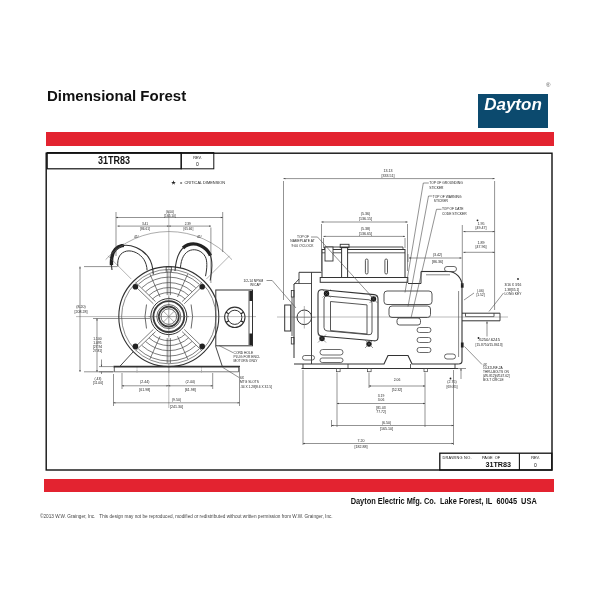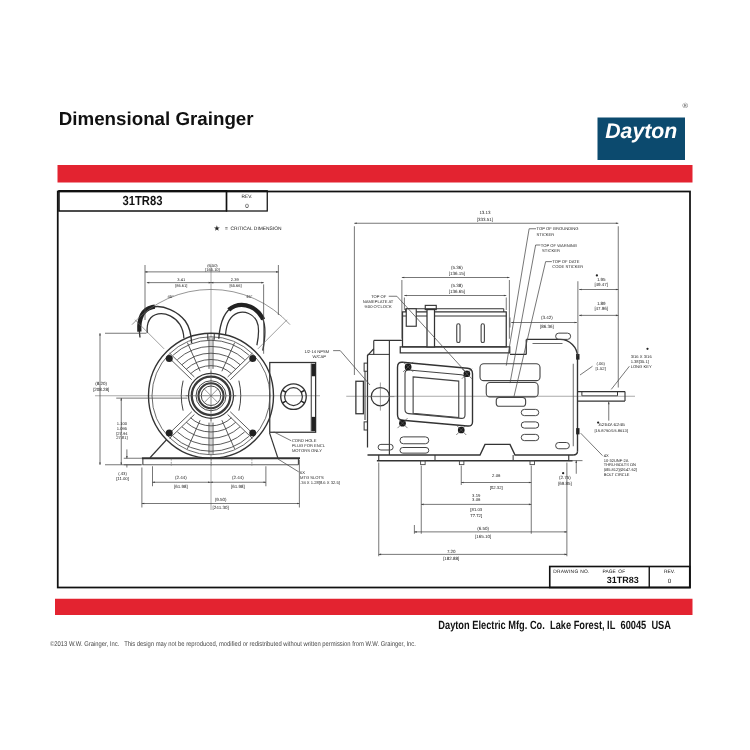--- a/index.html
+++ b/index.html
@@ -11,21 +11,21 @@
         font-weight:bold;font-style:italic;font-size:17px;line-height:22px;text-align:center;}
   #logoreg{left:546px;top:82px;font-size:6px;color:#555;}
   #redbar-top{left:46px;top:131.5px;width:508px;height:14px;background:#e32330;}
   #redbar-bot{left:44px;top:478.5px;width:510px;height:13.5px;background:#e32330;}
   #footer{left:0px;top:495px;width:545px;text-align:right;font-size:9.5px;font-weight:bold;color:#111;
           transform:scaleX(0.78);transform-origin:right center;}
   #copyright{left:40px;top:513px;font-size:5.5px;color:#444;transform:scaleX(0.85);transform-origin:left center;white-space:nowrap;}
 </style>
 </head>
 <body>
-<div class="abs" id="title">Dimensional Grainger</div>
+<div class="abs" id="title">Dimensional Forest</div>
 <div class="abs" id="logo">Dayton</div>
 <div class="abs" id="logoreg">®</div>
 <div class="abs" id="redbar-top"></div>
 <div class="abs" id="redbar-bot"></div>
 <div class="abs" id="footer">Dayton Electric Mfg. Co.&nbsp;&nbsp;Lake Forest, IL&nbsp;&nbsp;60045&nbsp;&nbsp;USA&nbsp;&nbsp;&nbsp;&nbsp;</div>
 <div class="abs" id="copyright">©2013 W.W. Grainger, Inc.&nbsp;&nbsp;&nbsp;This design may not be reproduced, modified or redistributed without written permission from W.W. Grainger, Inc.</div>
 <svg class="abs" style="left:0;top:0" width="600" height="600" viewBox="0 0 600 600" fill="none">
 <defs>
 <marker id="ar" viewBox="0 0 10 10" refX="9" refY="5" markerWidth="7" markerHeight="3.5" orient="auto-start-reverse">
   <path d="M0,1.8 L10,5 L0,8.2 z" fill="#444"></path>

